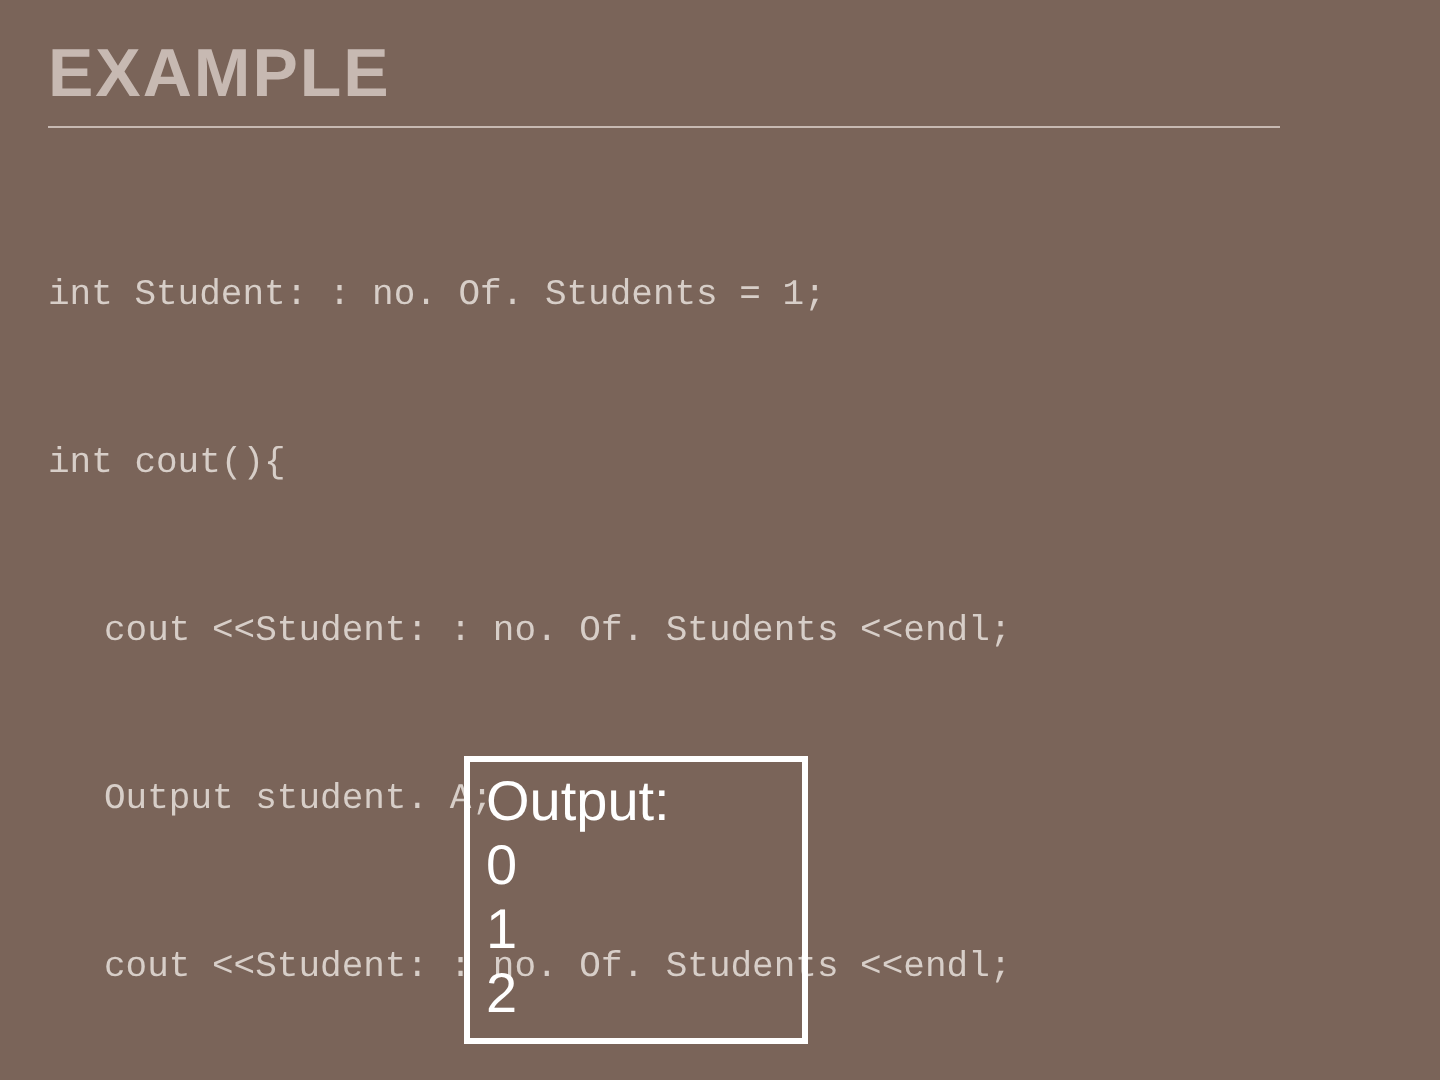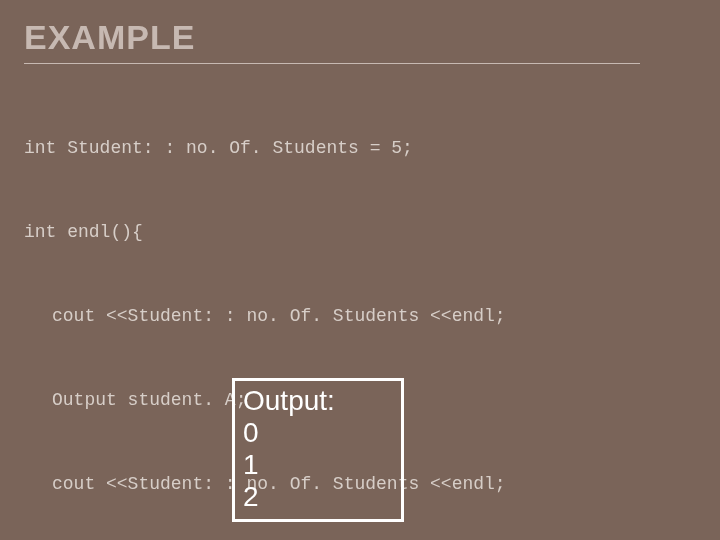--- a/index.html
+++ b/index.html
@@ -56,22 +56,22 @@
   }
 </style>
 </head>
 <body>
 
 <div class="slide">
   <h1 class="title">EXAMPLE</h1>
   <hr class="hr">
 
   <div class="code">
-    <div>int Student: : no. Of. Students = 5;</div>
-    <div>int endl(){</div>
+    <div>int Student: : no. Of. Students = 1;</div>
+    <div>int cout(){</div>
     <div class="indent">cout &lt;&lt;Student: : no. Of. Students &lt;&lt;endl;</div>
     <div class="indent">Output student. A;</div>
     <div class="indent">cout &lt;&lt;Student: : no. Of. Students &lt;&lt;endl;</div>
     
     
     
   </div>
 
   <div class="output-box">
     <div class="output-line">Output:</div>

